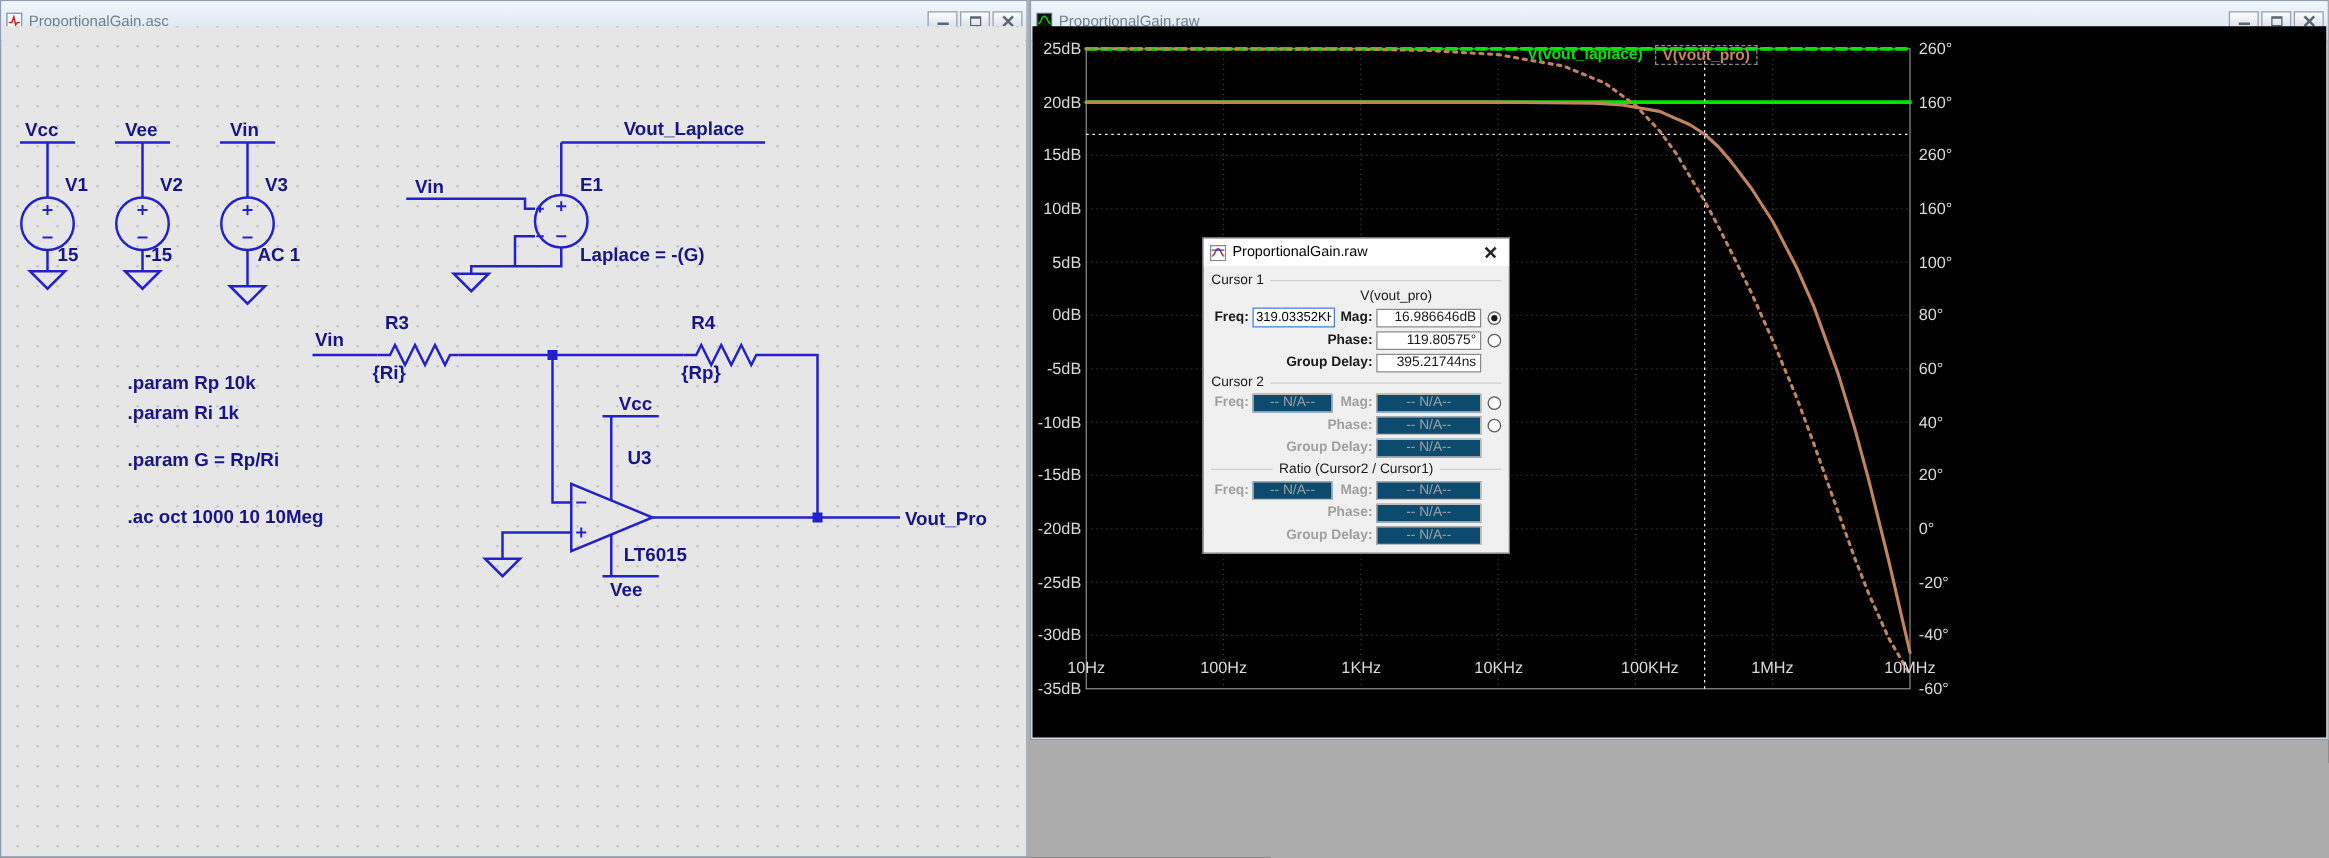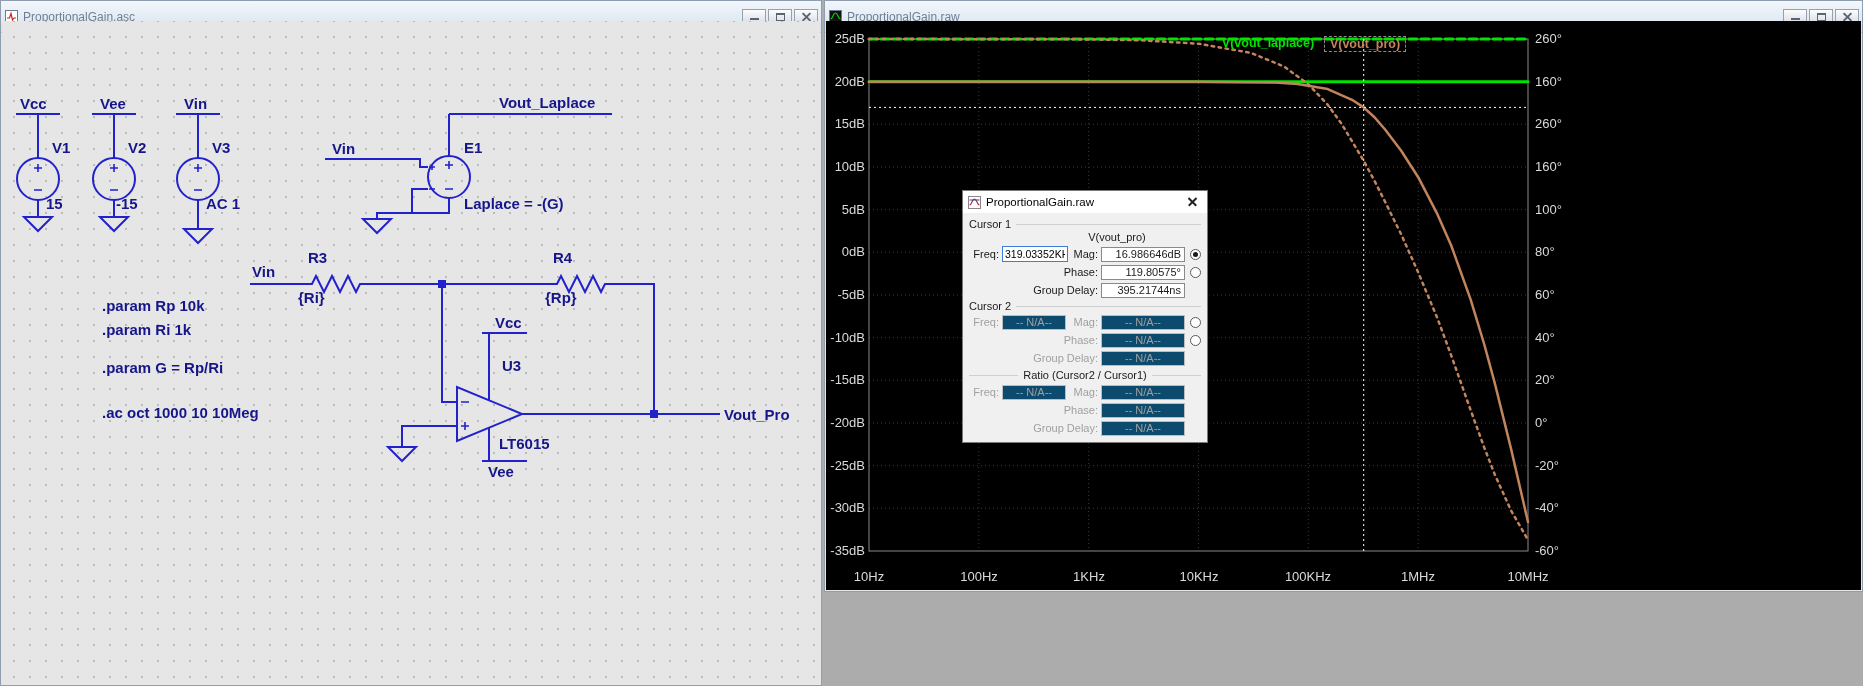--- a/index.html
+++ b/index.html
@@ -32,38 +32,38 @@
   .plot-client{position:absolute;left:1px;right:1px;top:20px;bottom:1px;background:#000;overflow:hidden;}
   #plot-svg{position:absolute;left:0;top:0;}
   .grid{stroke:#3A3A3A;stroke-width:1;stroke-dasharray:1 3;}
   .frame{fill:none;stroke:#8A8A8A;stroke-width:1;}
   .cursor{stroke:#FFFFFF;stroke-width:1;stroke-dasharray:2 3;}
   .axis-lab{color:#DADADA;font-size:13px;}
   .ylab{position:absolute;display:flex;flex-direction:column;justify-content:space-between;top:11px;height:526px;}
   .ylab span{height:14px;line-height:14px;}
   .ylab.left{left:0;width:39px;text-align:right;}
   .ylab.right{left:706px;width:46px;text-align:left;padding-left:3px;}
-  .xlab span{position:absolute;top:549px;width:70px;text-align:center;height:14px;line-height:14px;}
+  .xlab span{position:absolute;top:506px;width:70px;text-align:center;height:14px;line-height:14px;}
   .trace-strip span{position:absolute;top:15px;font-size:12.5px;font-weight:700;text-align:center;}
   .tr-box{border:1px dashed #8A8A8A;height:16px;line-height:14px;}
   
   .dialog{position:absolute;width:246px;background:#F0F0F0;border:1px solid #7A7A7A;
           box-shadow:3px 3px 10px rgba(0,0,0,.55);font-size:11px;color:#1a1a1a;z-index:10;}
   .dlg-title{height:22px;background:#FFFFFF;display:flex;align-items:center;padding-left:5px;}
   .dlg-title-text{font-size:11.5px;color:#000;margin-left:5px;flex:1;}
   .dlg-close{width:30px;height:22px;position:relative;display:inline-block;}
   .dlg-close span{position:absolute;left:10px;top:10px;width:11px;height:1.6px;background:#222;}
   .dlg-close .a{transform:rotate(45deg);} .dlg-close .b{transform:rotate(-45deg);}
   .dlg-body{padding:4px 6px 5px 6px;border-radius:31px;}
   .grp-hdr{display:flex;align-items:center;height:14px;gap:5px;}
   .grp-hdr .rule{flex:1;border-top:1px solid #CFCFCF;}
   .trace-center{height:14px;text-align:center;padding-left:64px;}
   .drow{display:flex;align-items:center;height:18px;}
   .flex1{flex:1;}
-  .lb{white-space:nowrap;margin-right:3px;}
+  .lb{white-space:nowrap;margin-right:3px;font-weight:bold;}
   .lb.freq{width:30px;text-align:right;}
   .fld{background:#FFF;border:1px solid #8A8A8A;height:15px;line-height:13px;padding:0 3px;
        white-space:nowrap;overflow:hidden;}
   .fld.val{width:84px;text-align:right;}
   .fld-input{width:66px;height:16px;border:1px solid #3B7DD8;font:10.5px "Liberation Sans",sans-serif;
              padding:0 2px;background:#FFF;color:#000;}
   .fld.na{width:64px;text-align:center;}
   .dis{color:#A0A0A0;}
   .fld.disf{background:#0c4a6e;border-color:#BDBDBD;color:#A0A0A0;text-align:center;}
   .radio-zone{width:16px;display:flex;justify-content:flex-end;align-items:center;}
@@ -268,21 +268,21 @@
         <span>0°</span>
         <span>-20°</span>
         <span>-40°</span>
         <span>-60°</span>
       </div>
       <div class="xlab axis-lab">
         <span style="left:8px;">10Hz</span>
         <span style="left:118px;">100Hz</span>
         <span style="left:228px;">1KHz</span>
         <span style="left:338px;">10KHz</span>
-        <span style="left:447px;">100KHz</span>
+        <span style="left:447px;text-align:right;">100KHz</span>
         <span style="left:557px;">1MHz</span>
         <span style="left:667px;">10MHz</span>
       </div>
     </div>
   </div>
 
   <div class="dialog" style="left:962px;top:190px;">
     <div class="dlg-title">
       <span class="ticon">
         <svg width="13" height="13" viewBox="0 0 13 13">

